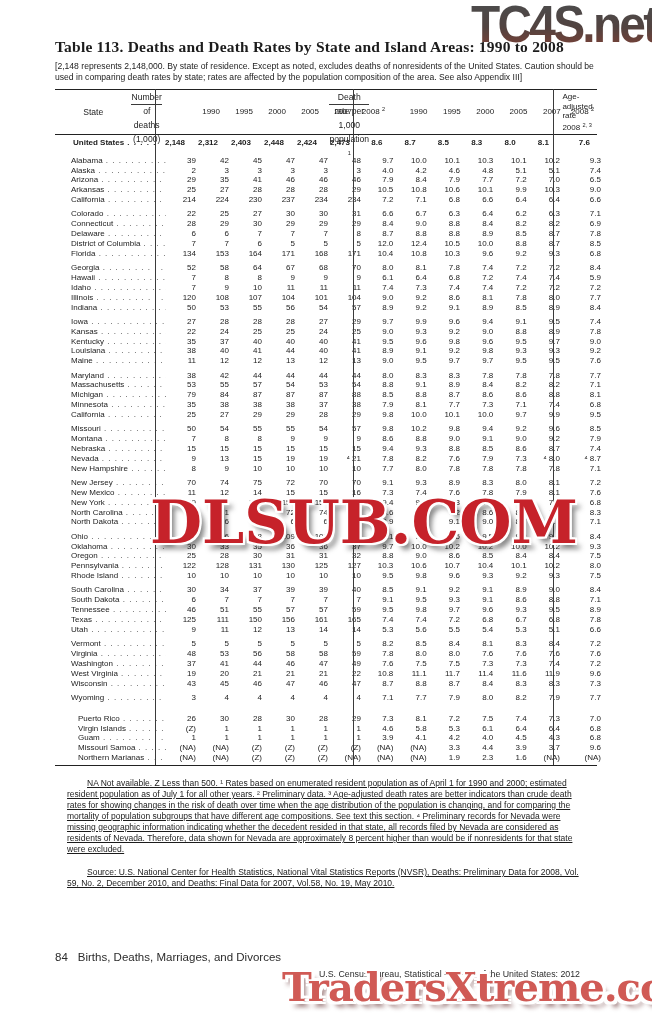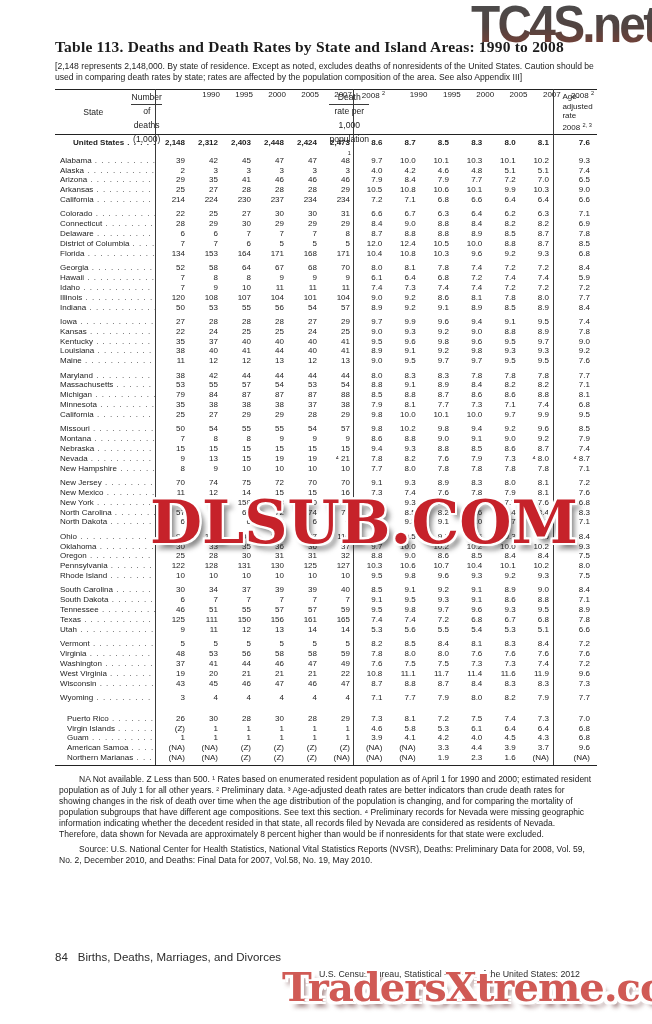--- a/index.html
+++ b/index.html
@@ -16,45 +16,45 @@
   .table{position:relative;width:542px;margin-top:7px;border-bottom:1.4px solid #222;}
   .vline{position:absolute;top:0;bottom:0;width:1px;background:#3a3a3a;}
   .vl1{left:100px;} .vl2{left:298px;} .vl3{left:498px;}
 
   .thead{display:flex;border-top:1.4px solid #222;border-bottom:1.6px solid #222;height:44px;}
   .h-state{width:100px;display:flex;align-items:center;justify-content:center;font-size:8.6px;}
   .h-grp{display:flex;}
   .h-deaths{width:198px;} .h-rates{width:200px;}
   .grp-label{height:14px;line-height:14px;text-align:center;font-size:8.6px;
              border-bottom:1px solid #3a3a3a;}
-  .years{flex:1;display:flex;align-items:flex-start;padding-bottom:2px;padding-left:28px;}
+  .years{flex:1;display:flex;align-items:center;padding-bottom:2px;padding-left:28px;}
   .h-deaths .ycell{width:33px;} .h-rates .ycell{width:33.33px;}
   .ycell{text-align:right;padding-right:3px;font-size:8px;box-sizing:border-box;}
   .h-age{width:44px;box-sizing:border-box;font-size:8px;line-height:9.6px;
          padding:2px 4px 0 0;margin-left:33px;}
   sup{font-size:5.6px;vertical-align:3px;letter-spacing:0;}
 
   .tbody{padding-bottom:2px;}
   .row{display:grid;grid-template-columns:100px repeat(6,33px) repeat(6,33.33px) 44px;
        height:9.85px;line-height:9.85px;font-size:8px;}
   .cell{box-sizing:border-box;white-space:nowrap;overflow:hidden;}
   .name{padding-left:5px;}
   .name::after{content:" . . . . . . . . . . . . . . . . . . . . . . . .";letter-spacing:1px;color:#2a2a2a;}
   .num{text-align:right;padding-right:3px;}
   .ratecol{padding-right:4px;}
   .agecol{padding-right:7px;}
   .us{font-weight:bold;height:16px;line-height:16px;}
   .us .name{padding-left:18px;}
-  .group{margin-top:4.5px;}
+  .group{margin-top:4.5px;margin-left:11px;}
   .group.islands{margin-top:11px;}
   .group.islands .name{padding-left:12px;}
 
   
   .notes{margin-top:8px;width:541px;font-size:8.5px;line-height:11px;}
-  .notes p{margin:4px;text-indent:20px;}
+  .notes p{margin:12px;text-indent:20px;text-decoration:underline;}
 
   
   .footer-line{position:absolute;left:55px;top:951px;font-size:11.5px;color:#2b2b2b;}
   .footer-line .pageno{margin-right:10px;}
   .source-line{position:absolute;right:72px;top:969px;font-size:8.8px;color:#2b2b2b;}
 
   
   .wm-top{position:absolute;top:-6px;right:-4px;font-family:"Liberation Sans",sans-serif;
           font-weight:900;font-size:52px;letter-spacing:-3px;color:#55453f;
           transform:scaleX(.92);transform-origin:right top;}
@@ -1017,21 +1017,21 @@
               <div class="cell num">1</div>
               <div class="cell num ratecol">3.9</div>
               <div class="cell num ratecol">4.1</div>
               <div class="cell num ratecol">4.2</div>
               <div class="cell num ratecol">4.0</div>
               <div class="cell num ratecol">4.5</div>
               <div class="cell num ratecol">4.3</div>
               <div class="cell num agecol">6.8</div>
             </div>
             <div class="row">
-              <div class="cell name">American Samoa</div>
+              <div class="cell name">Missouri Samoa</div>
               <div class="cell num">(NA)</div>
               <div class="cell num">(NA)</div>
               <div class="cell num">(Z)</div>
               <div class="cell num">(Z)</div>
               <div class="cell num">(Z)</div>
               <div class="cell num">(Z)</div>
               <div class="cell num ratecol">(NA)</div>
               <div class="cell num ratecol">(NA)</div>
               <div class="cell num ratecol">3.3</div>
               <div class="cell num ratecol">4.4</div>

